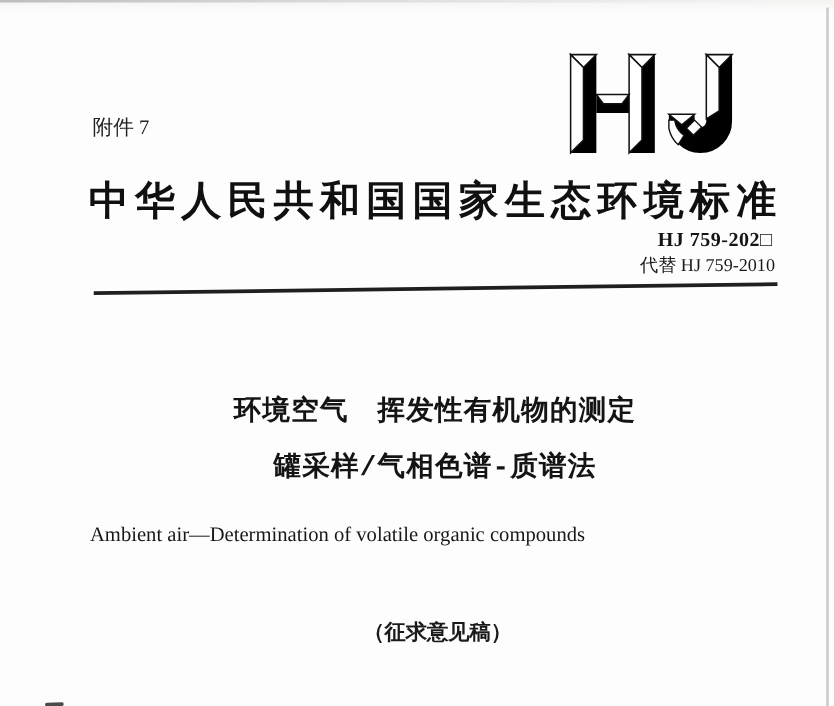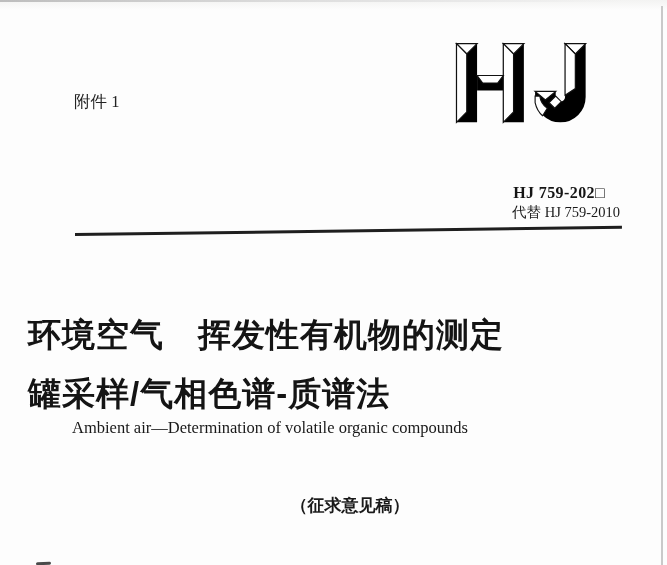--- a/index.html
+++ b/index.html
@@ -20,53 +20,53 @@
     font-family:"Liberation Serif","DejaVu Serif",serif;color:#222;}
   
   .logo{position:absolute;left:449px;top:36px;width:146px;height:94px;}
   .logo svg{width:100%;height:100%;display:block;}
   .sr{position:absolute;width:1px;height:1px;overflow:hidden;clip:rect(0 0 0 0);white-space:nowrap;}
   
   .heading{position:absolute;left:71px;top:144px;margin:0;
     font-family:"Liberation Serif","DejaVu Serif",serif;
     font-size:32px;font-weight:bold;letter-spacing:5px;line-height:1.05;color:#101010;white-space:nowrap;}
   
-  .std-num{position:absolute;right:62px;top:184px;font-size:16px;font-weight:600;
+  .std-num{position:absolute;right:49px;top:184px;font-size:16px;font-weight:600;
     letter-spacing:.4px;font-family:"Liberation Serif","DejaVu Sans",serif;color:#151515;}
   .replaces{position:absolute;right:47px;top:203px;font-size:14.5px;font-weight:500;
     font-family:"Liberation Serif","DejaVu Serif",serif;color:#1a1a1a;}
   .rule{position:absolute;left:75px;top:233px;width:547px;height:2.6px;background:#1f1f1f;
     transform:rotate(-0.75deg);transform-origin:0 50%;}
   
-  .title-cn{position:absolute;left:28px;width:640px;
-    font-family:Liberation Sans, sans-serif;
-    font-weight:bold;font-size:33px;letter-spacing:1px;color:#141414;white-space:nowrap;}
+  .title-cn{position:absolute;left:28px;width:640px;text-align:center;
+    font-family:Liberation Mono, monospace;
+    font-weight:bold;font-size:22px;letter-spacing:1px;color:#141414;white-space:nowrap;}
   .title-cn.l1{top:313px;}
-  .title-cn.l2{top:372px;}
+  .title-cn.l2{top:358px;}
   
   .title-en{position:absolute;left:0;width:540px;text-align:center;
     font-family:"Liberation Serif","DejaVu Serif",serif;
     font-size:16.5px;font-weight:500;color:#181818;white-space:nowrap;}
   .title-en.l1{top:418px;}
   .title-en.l2{top:456px;}
   
   .draft{position:absolute;left:28px;width:644px;top:494px;text-align:center;
     font-family:"Liberation Sans","DejaVu Sans",sans-serif;
     font-size:17px;font-weight:600;color:#1a1a1a;}
 </style>
 </head>
 <body>
 
 <div class="page">
 
   <div class="scan-line-top"></div>
   <div class="scan-line-right"></div>
   <div class="scan-speck"></div>
 
-  <div class="attachment">附件 1</div>
+  <div class="attachment">附件 7</div>
 
   <div class="logo">
     <svg viewBox="0 0 156 100" fill="#000" stroke="none" xmlns="http://www.w3.org/2000/svg">
 
       <g>
         <path d="M19,8 V92" stroke="#000" stroke-width="22" fill="none"></path>
         <path d="M69,8 V92" stroke="#000" stroke-width="22" fill="none"></path>
         <path d="M30,50 H58" stroke="#000" stroke-width="16" fill="none"></path>
         <polygon points="8,8 30,8 19,19" fill="#fff" stroke="#111" stroke-width="1.3"></polygon>
         <polygon points="8,8 19,19 19,81 8,92" fill="#fff" stroke="#111" stroke-width="1.3"></polygon>
@@ -80,20 +80,21 @@
         <polygon points="124,8 146,8 135,19" fill="#fff" stroke="#111" stroke-width="1.3"></polygon>
         <polygon points="124,8 135,19 135,56 124,63" fill="#fff" stroke="#111" stroke-width="1.3"></polygon>
         <polygon points="92,59 114,59 103,68" fill="#fff" stroke="#111" stroke-width="1.3"></polygon>
         <path d="M92,64 L92,71 Q94,80 100,85 L105,77 Q98,72 97,64 Z" fill="#fff" stroke="#111" stroke-width="1.2"></path>
         <polygon points="107,71 114,64 120,70 113,77" fill="#fff" stroke="#111" stroke-width="1.2"></polygon>
       </g>
     </svg>
     <span class="sr">HJ</span>
   </div>
 
+  <h1 class="heading">中华人民共和国国家生态环境标准</h1>
 
   <div class="std-num">HJ 759-202□</div>
   <div class="replaces">代替 HJ 759-2010</div>
 
   <div class="rule"></div>
 
   <div class="title-cn l1">环境空气　挥发性有机物的测定</div>
   <div class="title-cn l2">罐采样/气相色谱-质谱法</div>
 
   <div class="title-en l1">Ambient air—Determination of volatile organic compounds</div>

